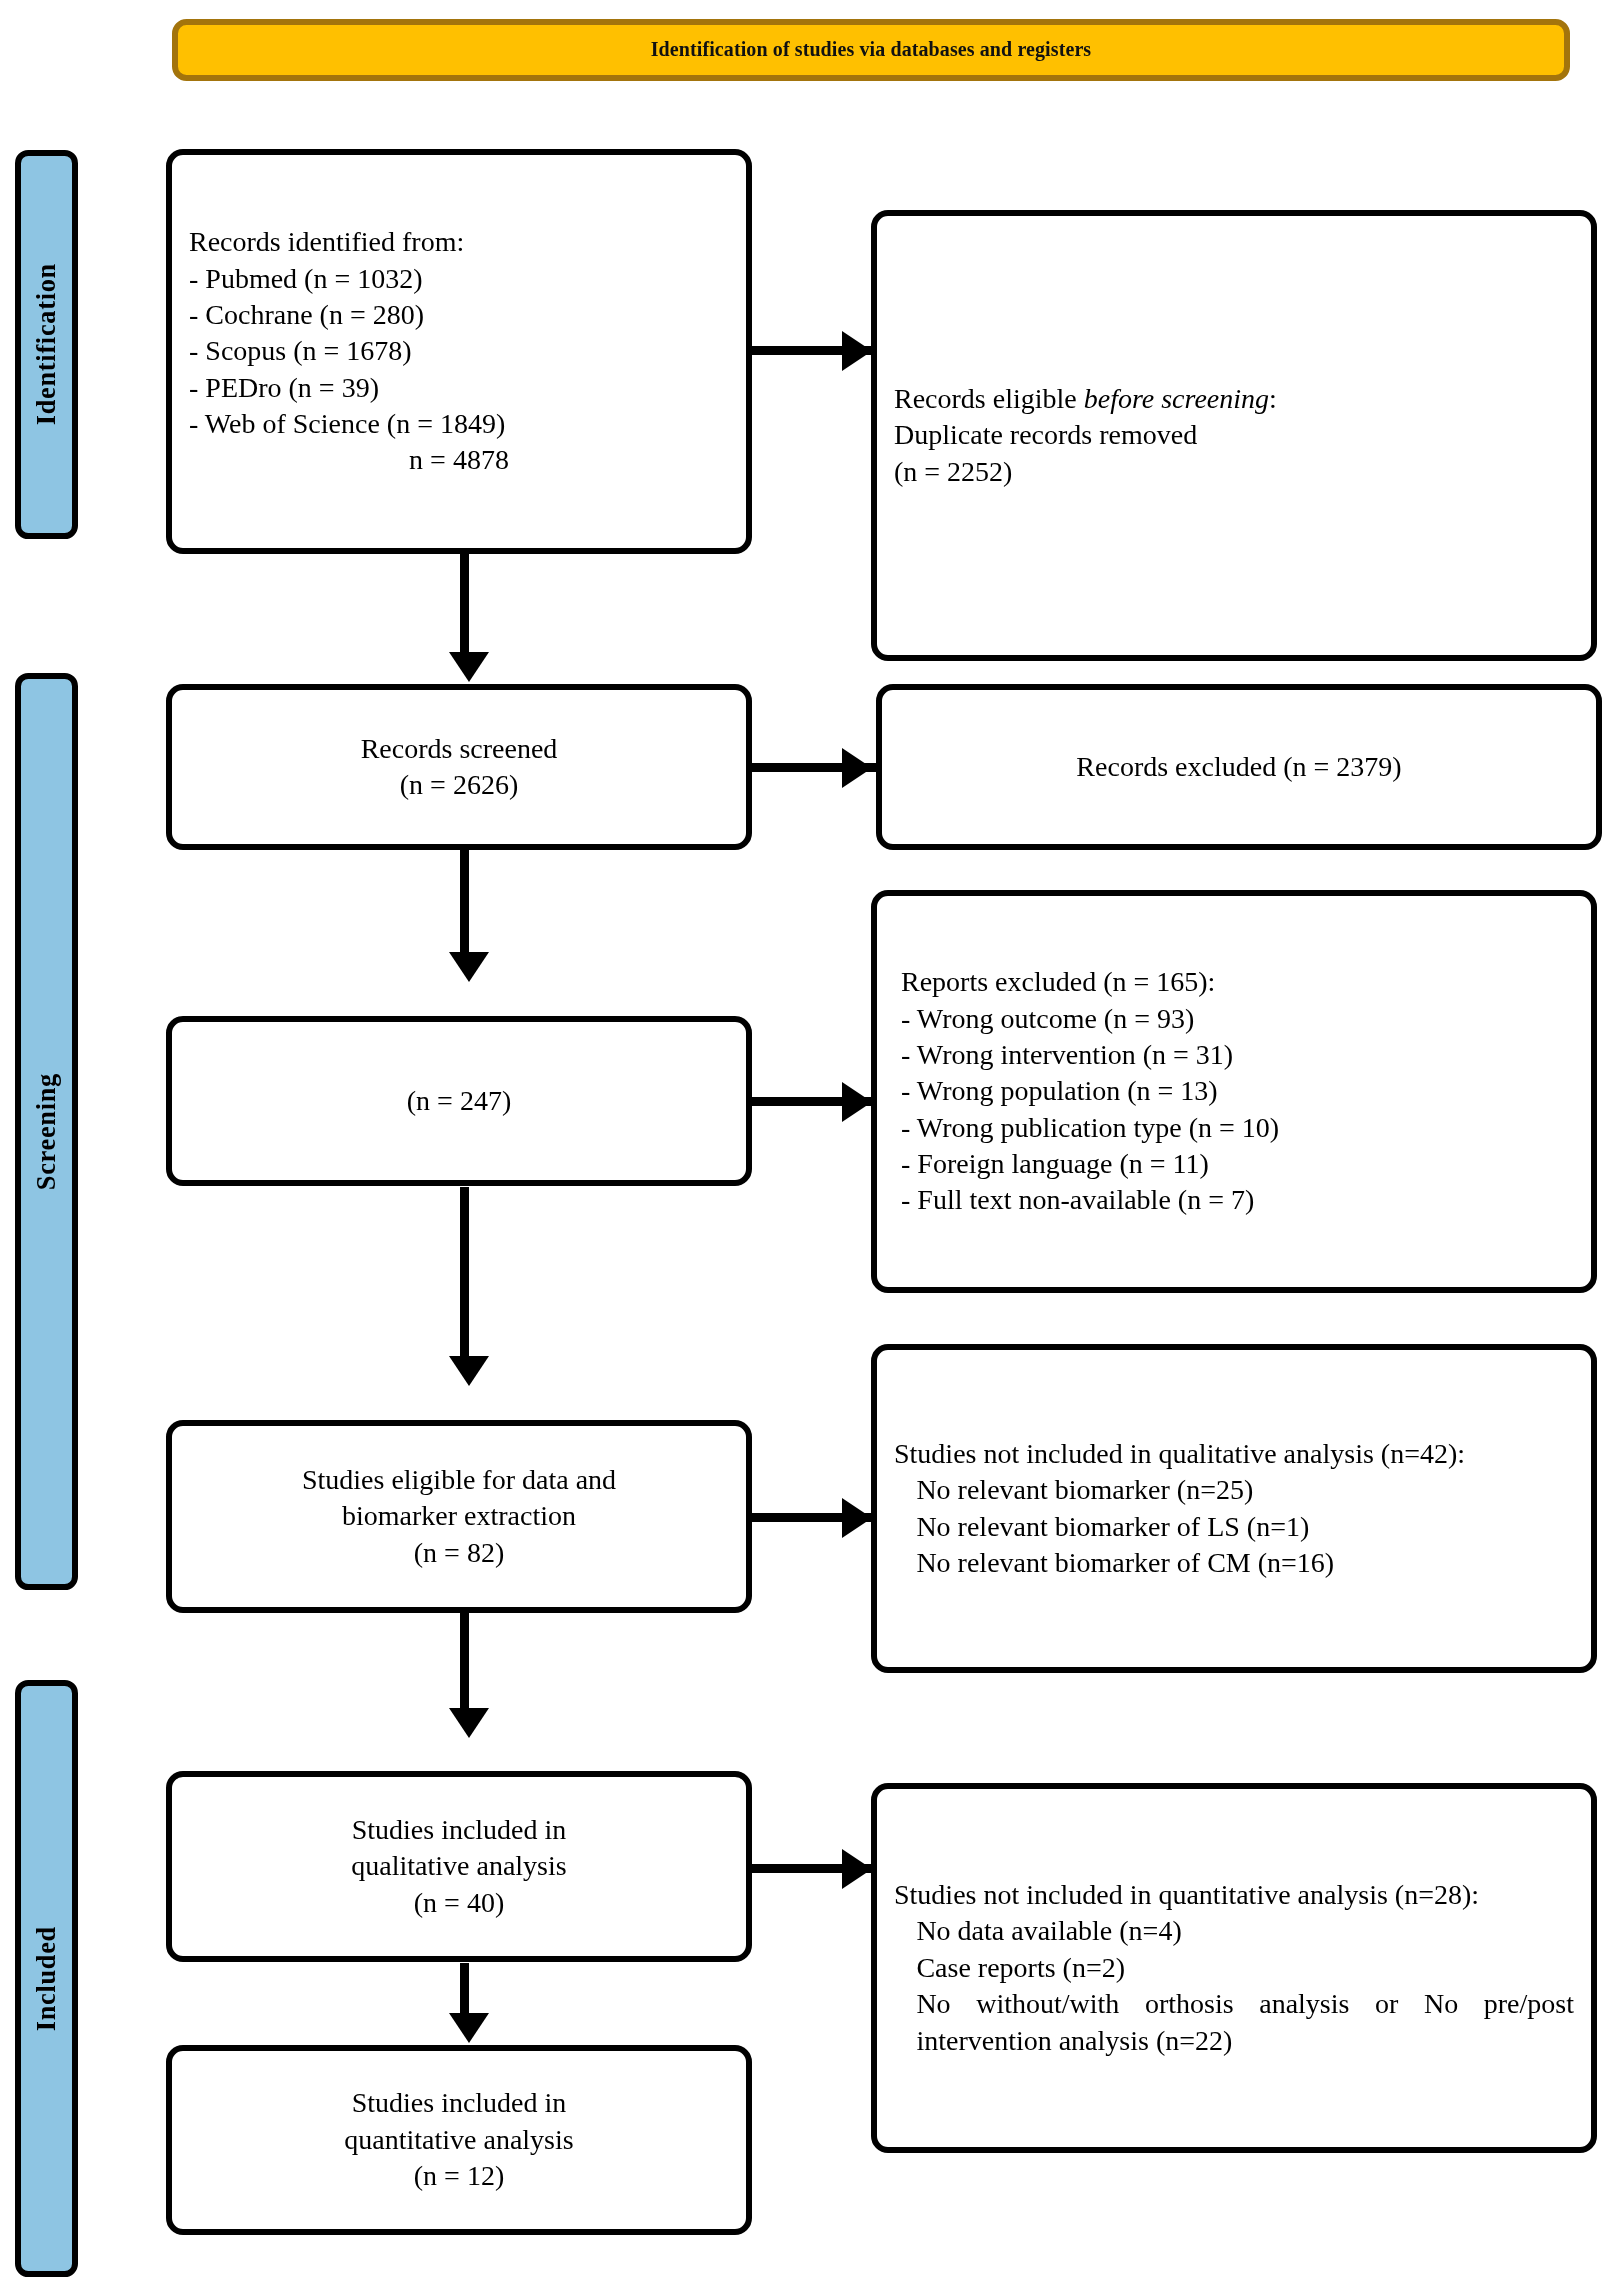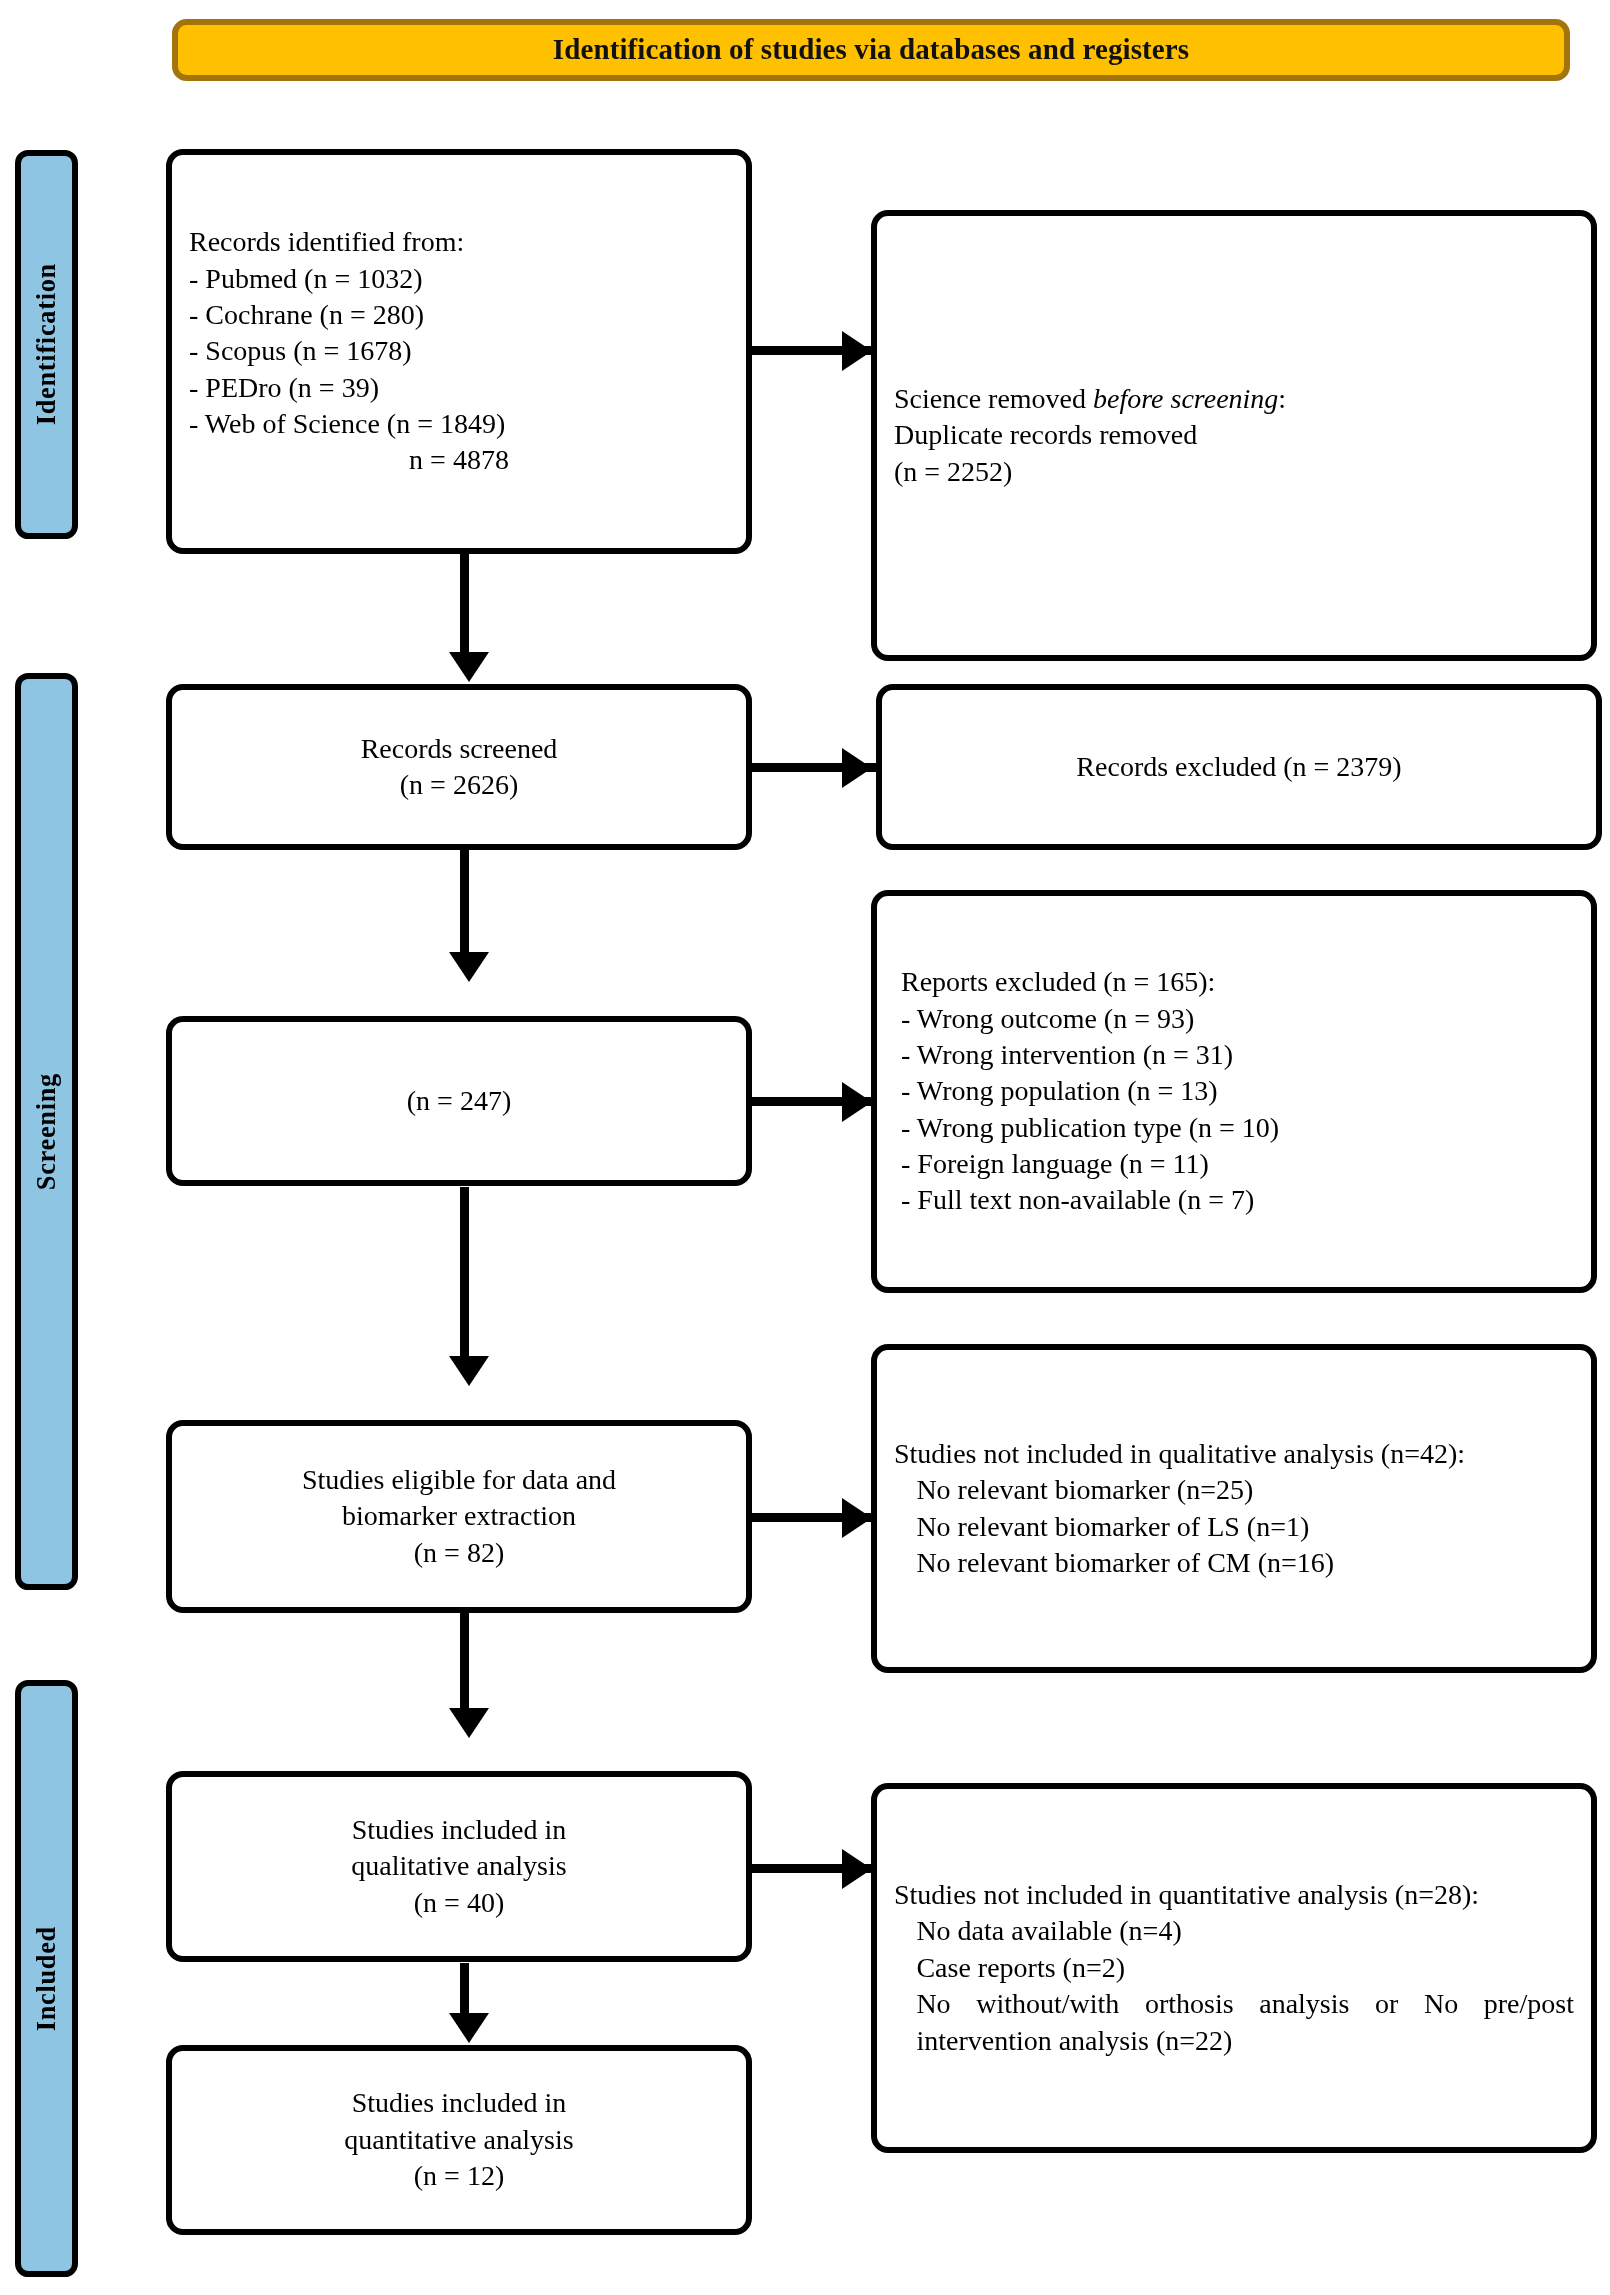--- a/index.html
+++ b/index.html
@@ -5,21 +5,21 @@
   html,body{margin:0;padding:0;background:#ffffff;}
   body{font-family:"Liberation Serif","DejaVu Serif",serif;}
   #stage{position:relative;width:1610px;height:2295px;background:#fff;overflow:hidden;}
 
   
   .banner{
     position:absolute;left:172px;top:18.5px;width:1398px;height:62px;
     background:#FFC000;border:6.6px solid #A3740C;border-radius:14.5px;
     box-sizing:border-box;display:flex;align-items:center;justify-content:center;
   }
-  .banner-text{font-size:29px;font-weight:bold;color:#111;letter-spacing:0.1px;}
+  .banner-text{font-size:20px;font-weight:bold;color:#111;letter-spacing:0.1px;}
 
   
   .stage-band{
     position:absolute;background:#8EC5E3;border:6px solid #000;border-radius:13.2px;
     box-sizing:border-box;display:flex;align-items:center;justify-content:center;
   }
   .stage-band span{
     writing-mode:vertical-rl;transform:rotate(180deg);
     font-size:26.4px;font-weight:bold;color:#000;letter-spacing:0.7px;white-space:nowrap;
   }
@@ -139,21 +139,21 @@
     <p class="lft">Records identified from:</p>
     <p class="lft">- Pubmed (n = 1032)</p>
     <p class="lft">- Cochrane (n = 280)</p>
     <p class="lft">- Scopus (n = 1678)</p>
     <p class="lft">- PEDro (n = 39)</p>
     <p class="lft">- Web of Science (n = 1849)</p>
     <p class="ctr bold">n = 4878</p>
   </div>
 
   <div class="box" id="box-removed">
-    <p class="lft"><span>Science removed </span><span class="ital">before screening</span><span>:</span></p>
+    <p class="lft"><span>Records eligible </span><span class="ital">before screening</span><span>:</span></p>
     <p class="lft">Duplicate records removed</p>
     <p class="lft">(n = 2252)</p>
   </div>
 
   <div class="box" id="box-screened">
     <p class="ctr">Records screened</p>
     <p class="ctr">(n = 2626)</p>
   </div>
 
   <div class="box" id="box-excluded">

